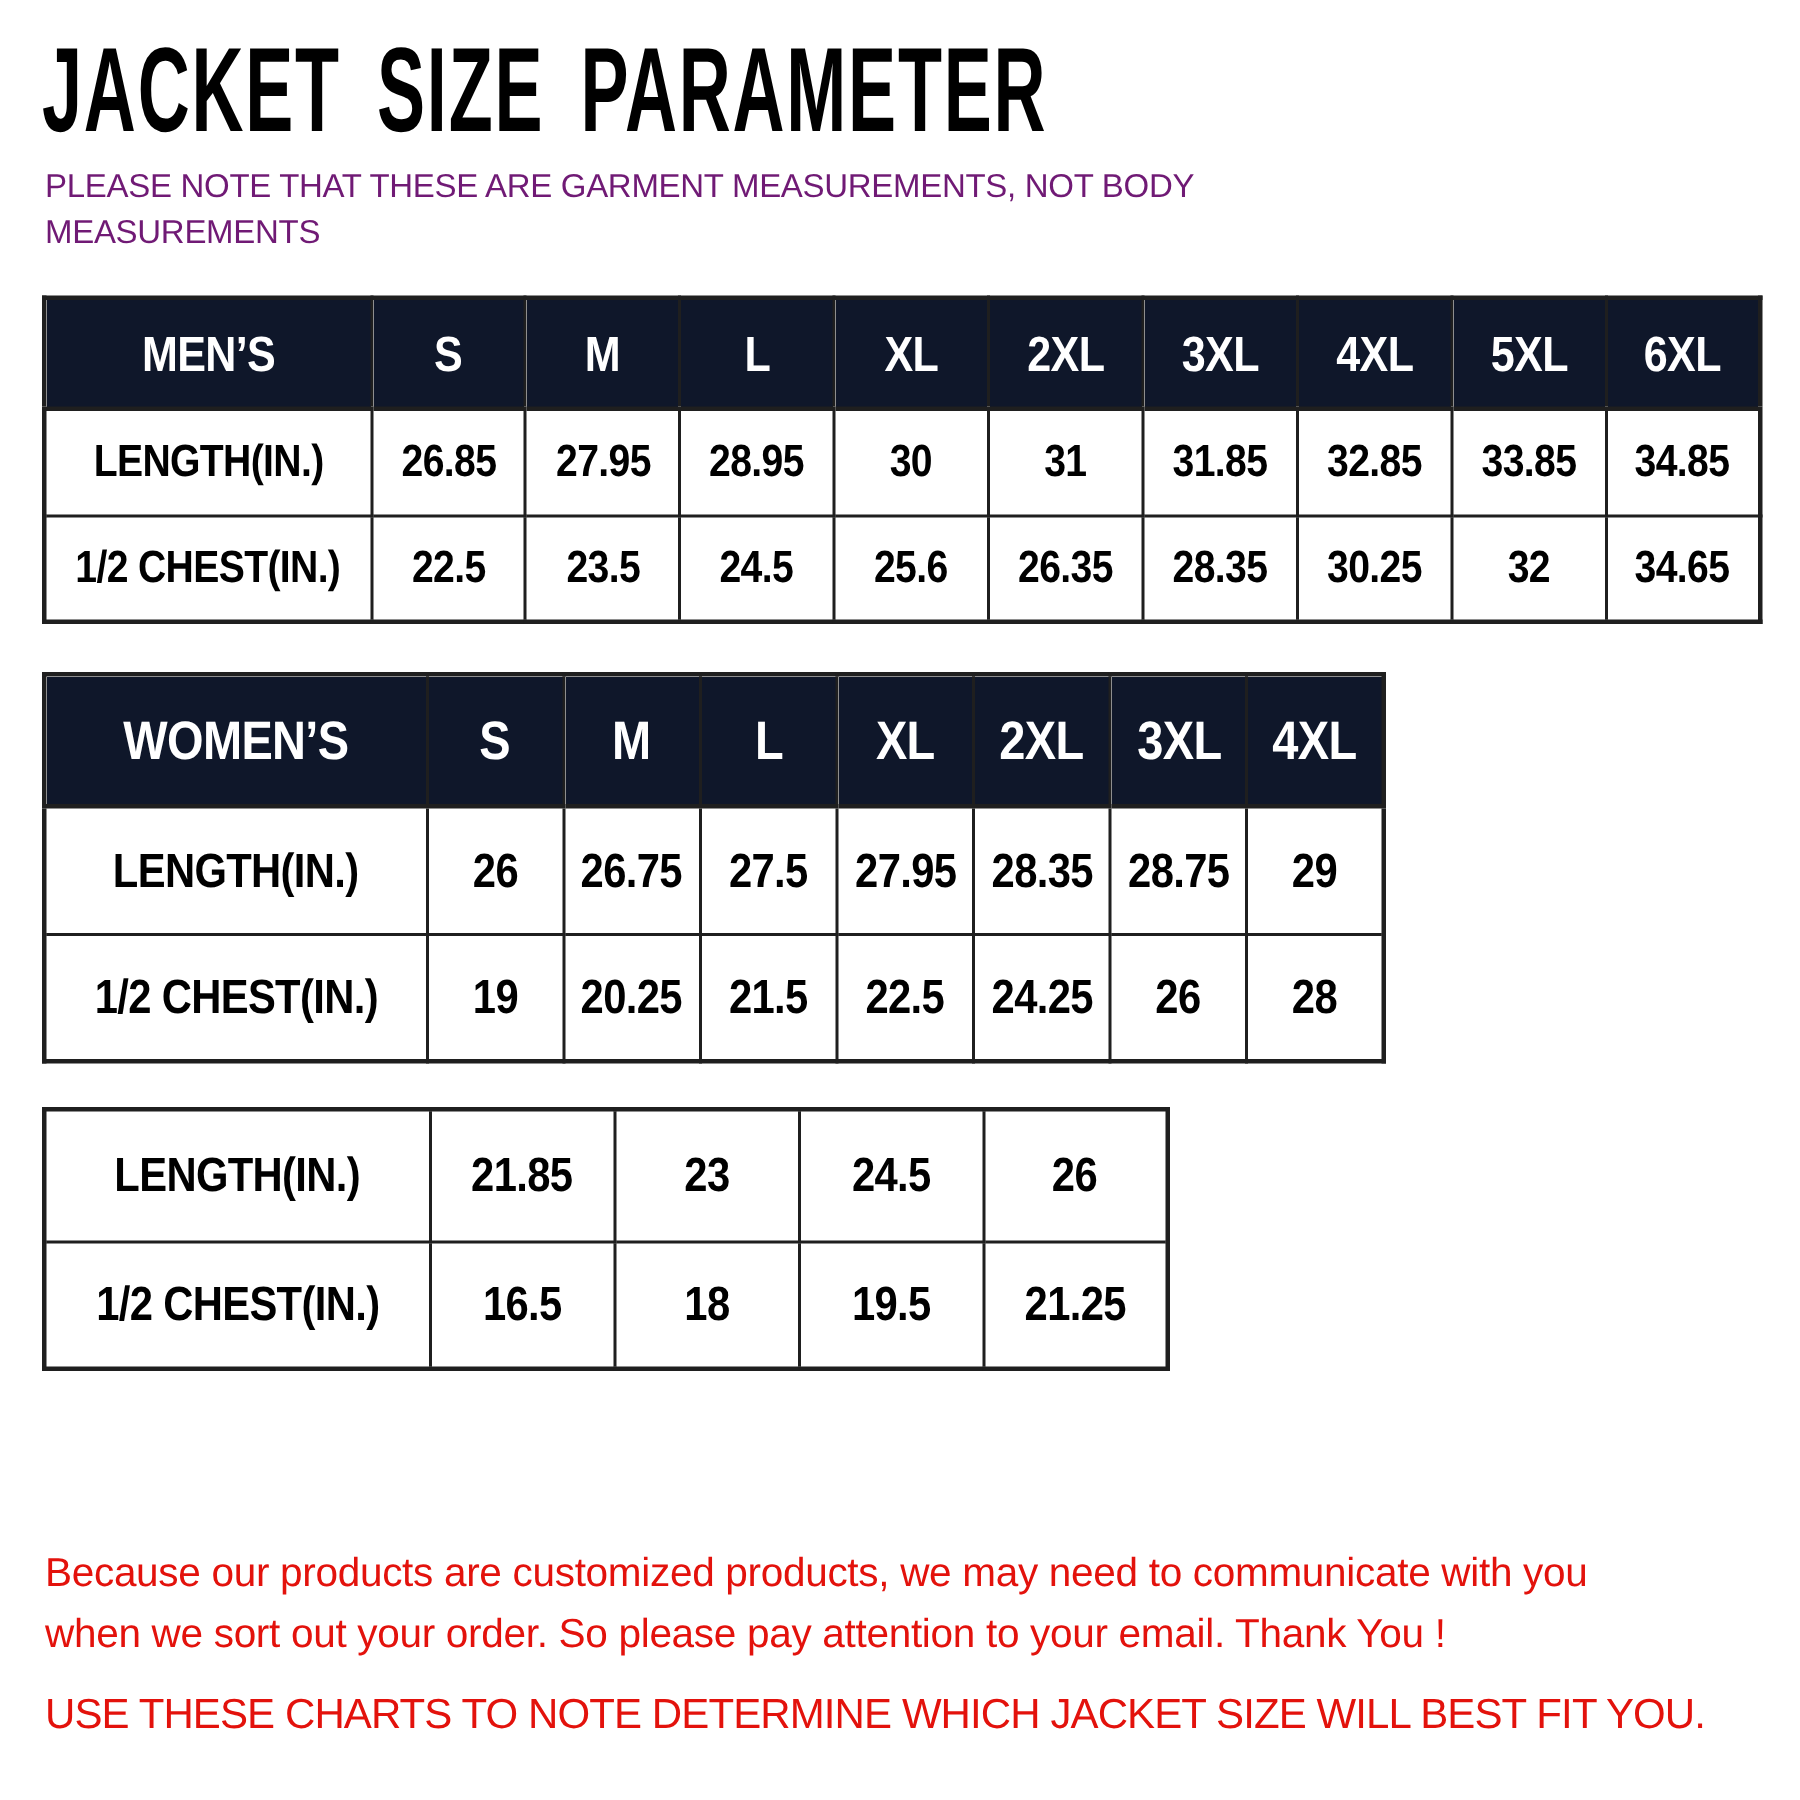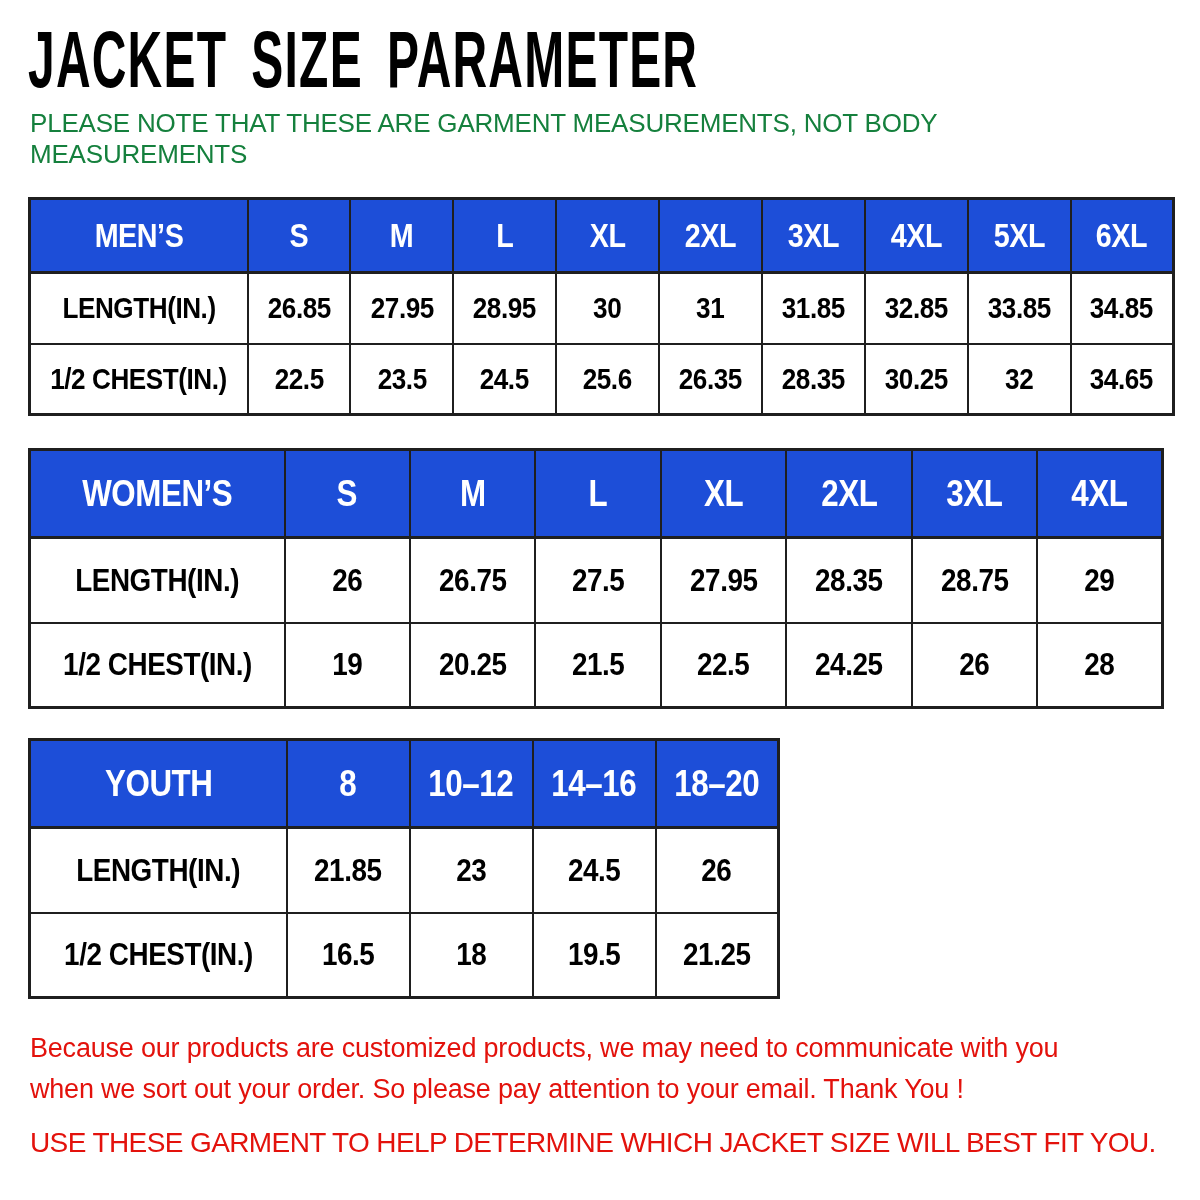--- a/index.html
+++ b/index.html
@@ -25,65 +25,65 @@
     word-spacing: 16px;
     white-space: nowrap;
     transform: scaleX(0.60);
     transform-origin: left top;
   }
 
   
   #garment-note {
     left: 30px; top: 108px;
     width: 950px;
-    font-size: 26px;
+    font-size: 22px;
     line-height: 31px;
     font-weight: normal;
-    color: #15803d;
+    color: #701a75;
     letter-spacing: -0.2px;
   }
 
   
   table.size-table {
     border-collapse: collapse;
     table-layout: fixed;
     border: 3px solid #1f1f1f;
     background: #ffffff;
     position: absolute;
   }
   table.size-table th, table.size-table td {
     border: 2px solid #1f1f1f;
     text-align: center;
     vertical-align: middle;
     padding: 0;
     overflow: hidden;
   }
   table.size-table th {
-    background: #1d4ed8;
+    background: #0f172a;
     color: #ffffff;
     border-bottom-width: 3px;
   }
   table.size-table td { color: #000000; }
   .ct {
     display: inline-block;
     transform: scaleX(0.87);
     transform-origin: center;
     white-space: nowrap;
     font-weight: bold;
     letter-spacing: -0.5px;
   }
 
   #mens-table { left: 28px; top: 197px; width: 1147px; }
   #mens-table .namecol { width: 218px; }
   #mens-table tr { height: 71px; }
   #mens-table tr:first-child { height: 74px; }
   #mens-table th .ct { font-size: 33px; }
   #mens-table td .ct { font-size: 30px; }
 
-  #womens-table { left: 28px; top: 448px; width: 1136px; }
+  #womens-table { left: 28px; top: 448px; width: 896px; }
   #womens-table .namecol { width: 255px; }
   #womens-table tr { height: 85px; }
   #womens-table tr:first-child { height: 88px; }
   #womens-table th .ct { font-size: 36px; }
   #womens-table td .ct { font-size: 32px; }
 
   #youth-table { left: 28px; top: 738px; width: 752px; }
   #youth-table .namecol { width: 257px; }
   #youth-table tr { height: 85px; }
   #youth-table tr:first-child { height: 88px; }
@@ -190,27 +190,20 @@
           <td class=""><span class="ct">24.25</span></td>
           <td class=""><span class="ct">26</span></td>
           <td class=""><span class="ct">28</span></td>
         </tr>
       </tbody>
     </table>
 
   <table id="youth-table" class="size-table">
       <tbody>
         <tr>
-          <th class="namecol"><span class="ct">YOUTH</span></th>
-          <th class=""><span class="ct">8</span></th>
-          <th class=""><span class="ct">10–12</span></th>
-          <th class=""><span class="ct">14–16</span></th>
-          <th class=""><span class="ct">18–20</span></th>
-        </tr>
-        <tr>
           <td class="namecol"><span class="ct">LENGTH(IN.)</span></td>
           <td class=""><span class="ct">21.85</span></td>
           <td class=""><span class="ct">23</span></td>
           <td class=""><span class="ct">24.5</span></td>
           <td class=""><span class="ct">26</span></td>
         </tr>
         <tr>
           <td class="namecol"><span class="ct">1/2 CHEST(IN.)</span></td>
           <td class=""><span class="ct">16.5</span></td>
           <td class=""><span class="ct">18</span></td>
@@ -218,15 +211,15 @@
           <td class=""><span class="ct">21.25</span></td>
         </tr>
       </tbody>
     </table>
 
   <div id="footer-paragraph" class="abs">
     <div>Because our products are customized products, we may need to communicate with you</div>
     <div>when we sort out your order. So please pay attention to your email. Thank You !</div>
   </div>
 
-  <div id="footer-caps-line" class="abs">USE THESE GARMENT TO HELP DETERMINE WHICH JACKET SIZE WILL BEST FIT YOU.</div>
+  <div id="footer-caps-line" class="abs">USE THESE CHARTS TO NOTE DETERMINE WHICH JACKET SIZE WILL BEST FIT YOU.</div>
 
 </div>
 
 </body></html>

